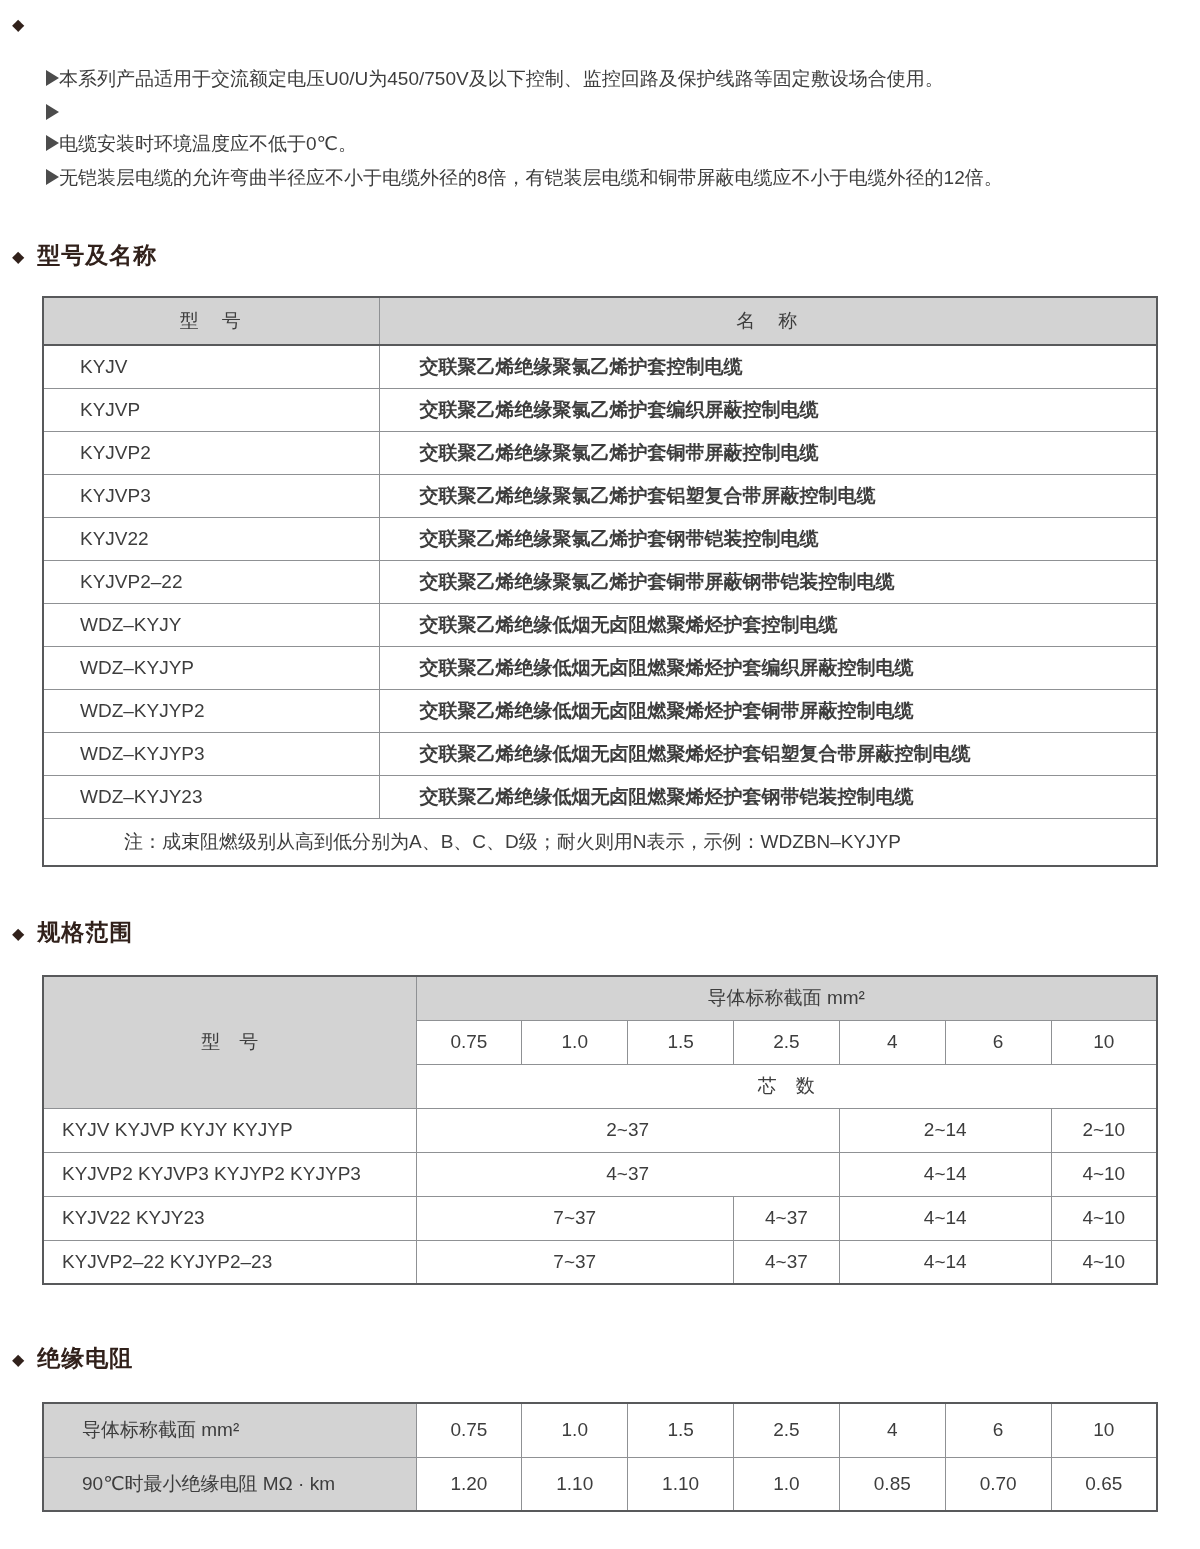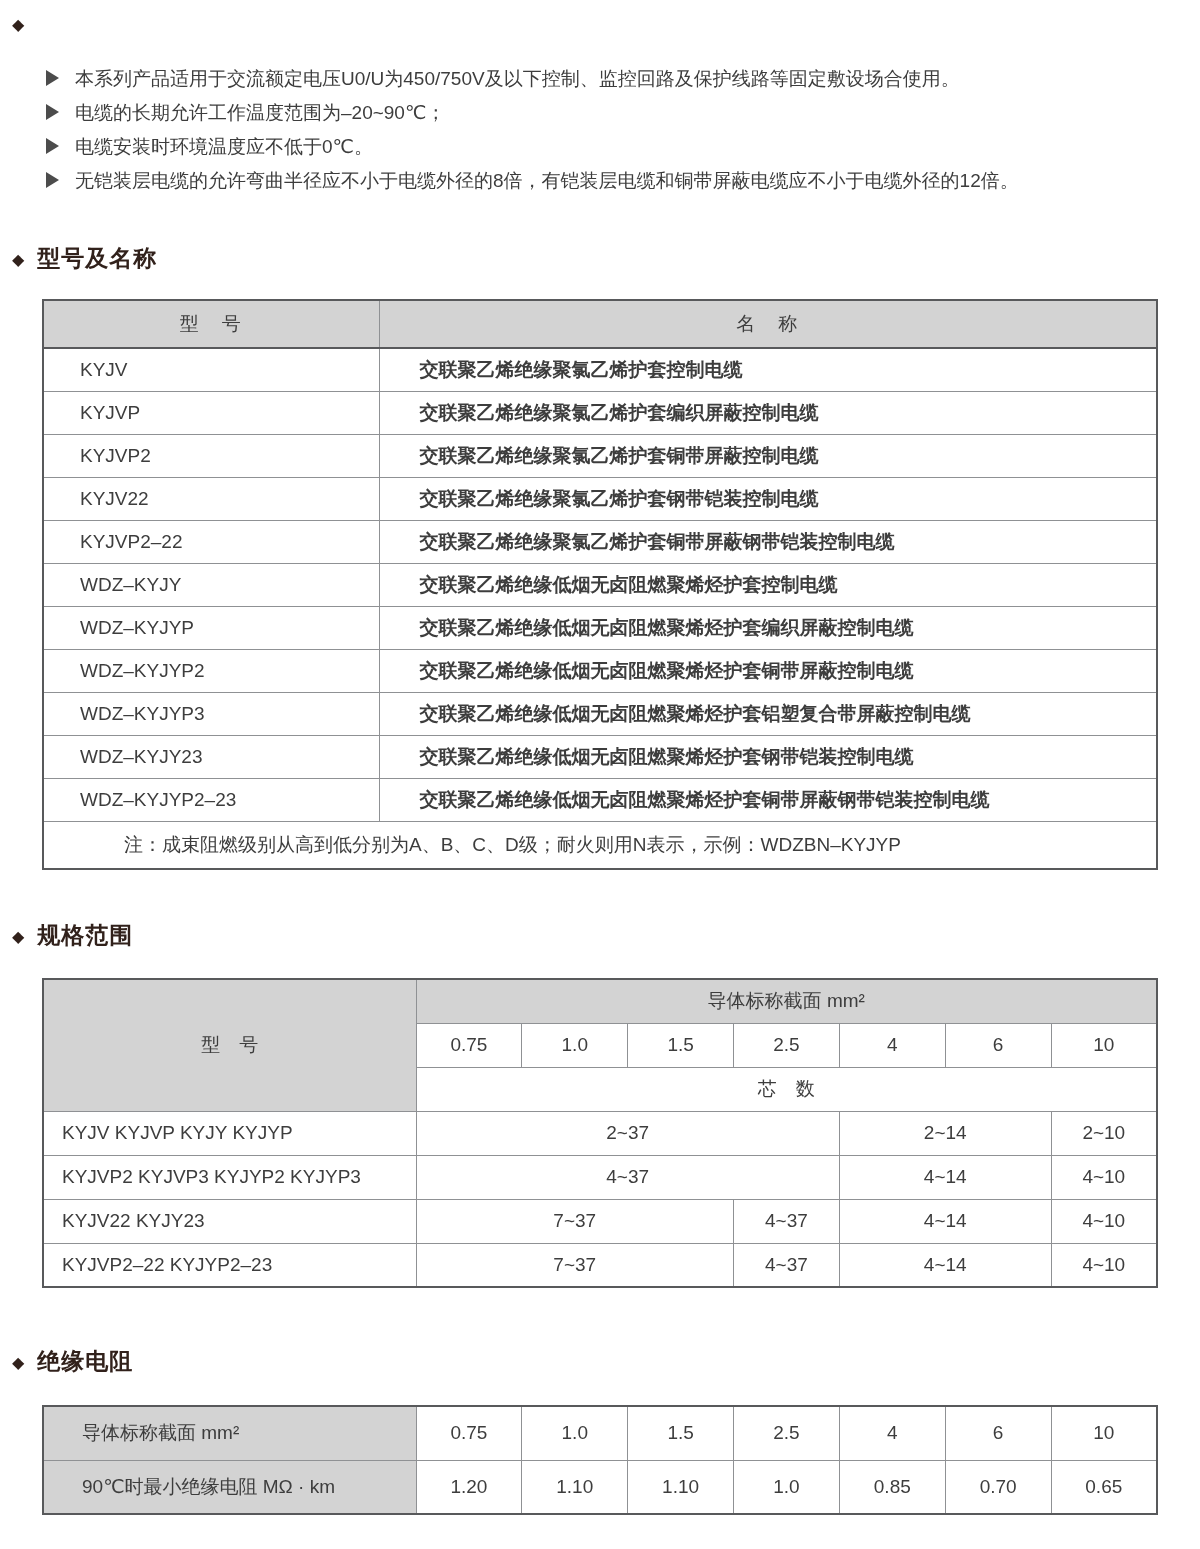--- a/index.html
+++ b/index.html
@@ -19,21 +19,21 @@
   }
   .sec-head .diamond{
     font-size:16px;line-height:1;color:#31211b;transform:translateY(1px);
   }
   .main-title{margin:16px 0 0 12px;font-size:25px;letter-spacing:0.5px;}
   .sub-title{margin-left:12px;font-size:23px;letter-spacing:1px;}
 
   
   .bullets{margin:36px 0 0 46px;list-style:none;padding:0;}
   .bullets li{
-    display:flex;align-items:flex-start;gap:16px;
+    display:flex;align-items:flex-start;gap:0;
     margin-bottom:13px;font-size:19px;line-height:21px;color:#3d3d3d;
   }
   .tri{
     flex:0 0 auto;width:0;height:0;margin-top:2px;
     border-top:8px solid transparent;
     border-bottom:8px solid transparent;
     border-left:13px solid #4c4c4c;
   }
 
   
@@ -81,21 +81,20 @@
     <span class="diamond">◆</span>
   </div>
 
   <ul class="bullets">
     <li>
       <span class="tri"></span>
       <span>本系列产品适用于交流额定电压U0/U为450/750V及以下控制、监控回路及保护线路等固定敷设场合使用。</span>
     </li>
     <li>
       <span class="tri"></span>
-      <span>电缆的长期允许工作温度范围为–20~90℃；</span>
     </li>
     <li>
       <span class="tri"></span>
       <span>电缆安装时环境温度应不低于0℃。</span>
     </li>
     <li>
       <span class="tri"></span>
       <span>无铠装层电缆的允许弯曲半径应不小于电缆外径的8倍，有铠装层电缆和铜带屏蔽电缆应不小于电缆外径的12倍。</span>
     </li>
   </ul>
@@ -121,20 +120,24 @@
     </tr>
     <tr class="h43">
       <td class="model-col">KYJVP</td>
       <td class="name-col">交联聚乙烯绝缘聚氯乙烯护套编织屏蔽控制电缆</td>
     </tr>
     <tr class="h43">
       <td class="model-col">KYJVP2</td>
       <td class="name-col">交联聚乙烯绝缘聚氯乙烯护套铜带屏蔽控制电缆</td>
     </tr>
     <tr class="h43">
+      <td class="model-col">KYJVP3</td>
+      <td class="name-col">交联聚乙烯绝缘聚氯乙烯护套铝塑复合带屏蔽控制电缆</td>
+    </tr>
+    <tr class="h43">
       <td class="model-col">KYJV22</td>
       <td class="name-col">交联聚乙烯绝缘聚氯乙烯护套钢带铠装控制电缆</td>
     </tr>
     <tr class="h43">
       <td class="model-col">KYJVP2–22</td>
       <td class="name-col">交联聚乙烯绝缘聚氯乙烯护套铜带屏蔽钢带铠装控制电缆</td>
     </tr>
     <tr class="h43">
       <td class="model-col">WDZ–KYJY</td>
       <td class="name-col">交联聚乙烯绝缘低烟无卤阻燃聚烯烃护套控制电缆</td>
@@ -147,24 +150,20 @@
       <td class="model-col">WDZ–KYJYP2</td>
       <td class="name-col">交联聚乙烯绝缘低烟无卤阻燃聚烯烃护套铜带屏蔽控制电缆</td>
     </tr>
     <tr class="h43">
       <td class="model-col">WDZ–KYJYP3</td>
       <td class="name-col">交联聚乙烯绝缘低烟无卤阻燃聚烯烃护套铝塑复合带屏蔽控制电缆</td>
     </tr>
     <tr class="h43">
       <td class="model-col">WDZ–KYJY23</td>
       <td class="name-col">交联聚乙烯绝缘低烟无卤阻燃聚烯烃护套钢带铠装控制电缆</td>
-    </tr>
-    <tr class="h43">
-      <td class="model-col">WDZ–KYJYP2–23</td>
-      <td class="name-col">交联聚乙烯绝缘低烟无卤阻燃聚烯烃护套铜带屏蔽钢带铠装控制电缆</td>
     </tr>
     <tr class="h48">
       <td colspan="2" class="note-cell">注：成束阻燃级别从高到低分别为A、B、C、D级；耐火则用N表示，示例：WDZBN–KYJYP</td>
     </tr>
   </tbody>
     </table>
 
   <div class="sec-head sub-title mt-specs">
     <span class="diamond">◆</span>
     <span>规格范围</span>

